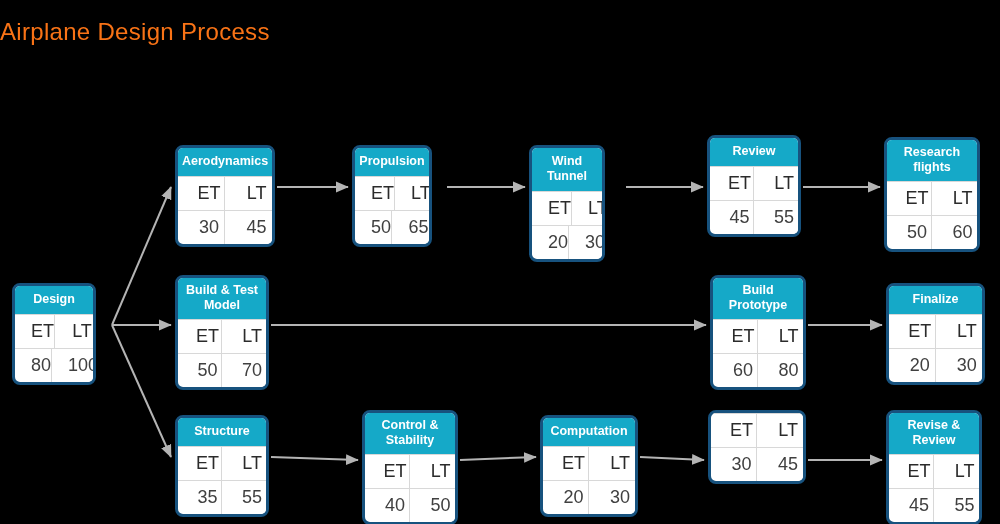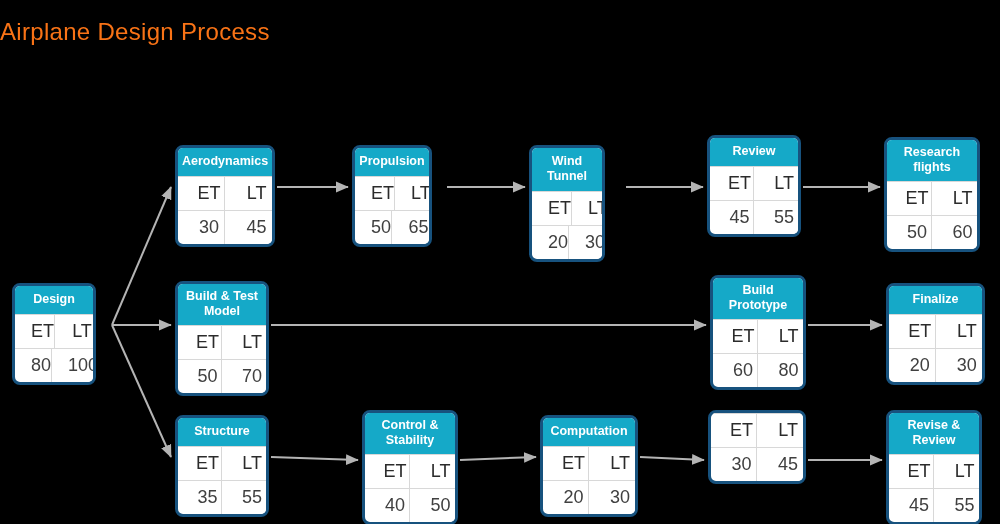--- a/index.html
+++ b/index.html
@@ -157,21 +157,21 @@
         <div class="node-header two-line">Research flights</div>
         <div class="node-row labels">
           <div class="cell left">ET</div>
           <div class="cell">LT</div>
         </div>
         <div class="node-row values">
           <div class="cell left">50</div>
           <div class="cell">60</div>
         </div>
       </div>
-      <div class="node" style="left: 175px; top: 281px; width: 94px;">
+      <div class="node" style="left: 175px; top: 275px; width: 94px;">
         <div class="node-header two-line">Build &amp; Test Model</div>
         <div class="node-row labels">
           <div class="cell left">ET</div>
           <div class="cell">LT</div>
         </div>
         <div class="node-row values">
           <div class="cell left">50</div>
           <div class="cell">70</div>
         </div>
       </div>

